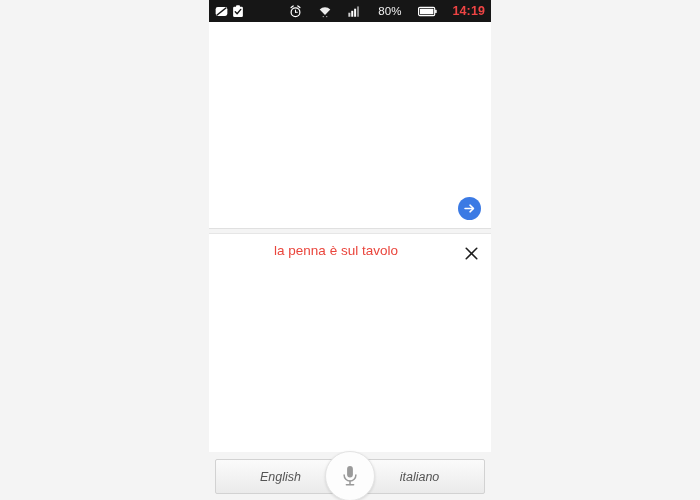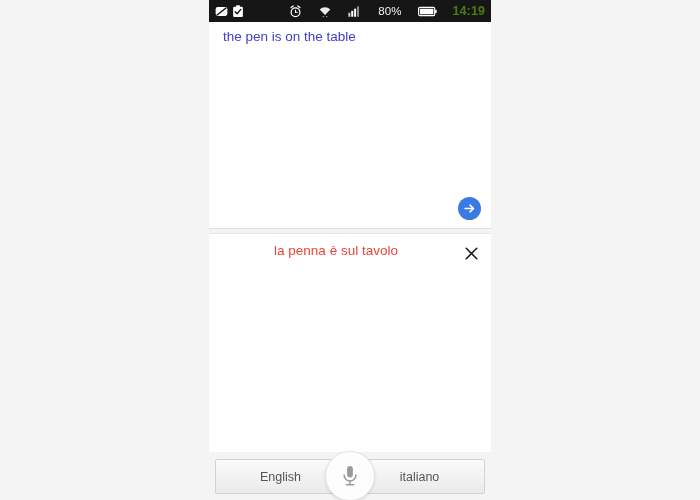--- a/index.html
+++ b/index.html
@@ -57,21 +57,21 @@
   .sb-text {
     color: #f0f0f0;
     font-size: 11.5px;
     font-family: "Liberation Sans", sans-serif;
     letter-spacing: 0.1px;
     white-space: nowrap;
   }
   #sb-time {
     font-size: 12.5px;
     font-weight: bold;
-    color: #4d7c0f;
+    color: #ef4444;
   }
 
   
   #source-panel {
     position: absolute;
     left: 0;
     top: 22px;
     width: 282px;
     height: 207px;
     background: #ffffff;
@@ -157,20 +157,21 @@
     background: linear-gradient(to bottom, #fbfbfb 0%, #f2f2f2 55%, #eaeaea 100%);
     color: #555555;
     font-size: 12.5px;
     font-family: "Liberation Sans", sans-serif;
     cursor: pointer;
     display: flex;
     align-items: center;
     justify-content: center;
     box-sizing: border-box;
     border-radius: 2px;
+    font-style: italic;
   }
   #lang-source {
     position: absolute;
     left: 6px;
     top: 2px;
     width: 131px;
   }
   #lang-target {
     position: absolute;
     right: 6px;
@@ -252,21 +253,20 @@
           <rect x="0.7" y="1.2" width="20.4" height="10.4" rx="1.7" fill="none" stroke="#ffffff" stroke-width="1.5"></rect>
           <rect x="21.6" y="4.3" width="2.0" height="4.2" rx="0.8" fill="#ffffff"></rect>
           <rect x="2.4" y="2.9" width="17.0" height="7.0" rx="0.7" fill="#ffffff"></rect>
         </svg>
       </span>
       <span class="sb-text" id="sb-time">14:19</span>
     </div>
   </div>
 
   <div id="source-panel">
-    <div id="source-text">the pen is on the table</div>
     <button id="go-button">
       <svg width="15" height="15" viewBox="0 0 18 18">
         <line x1="3.6" y1="9" x2="13.4" y2="9" stroke="#ffffff" stroke-width="1.8" stroke-linecap="round"></line>
         <path d="M9.6 5.0 L13.8 9 L9.6 13.0" fill="none" stroke="#ffffff" stroke-width="1.8" stroke-linecap="round" stroke-linejoin="round"></path>
       </svg>
     </button>
   </div>
 
   <div id="target-panel">
     <div id="target-text">la penna è sul tavolo</div>

